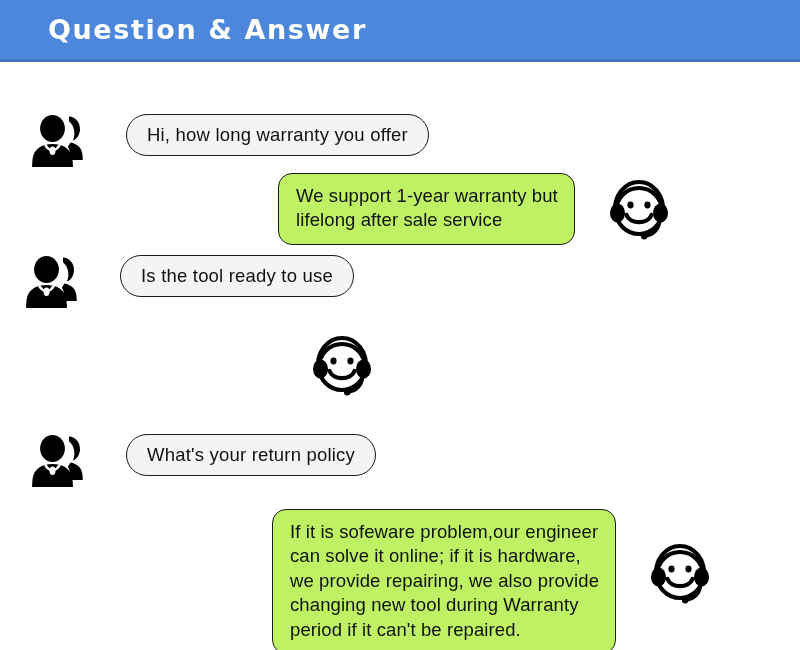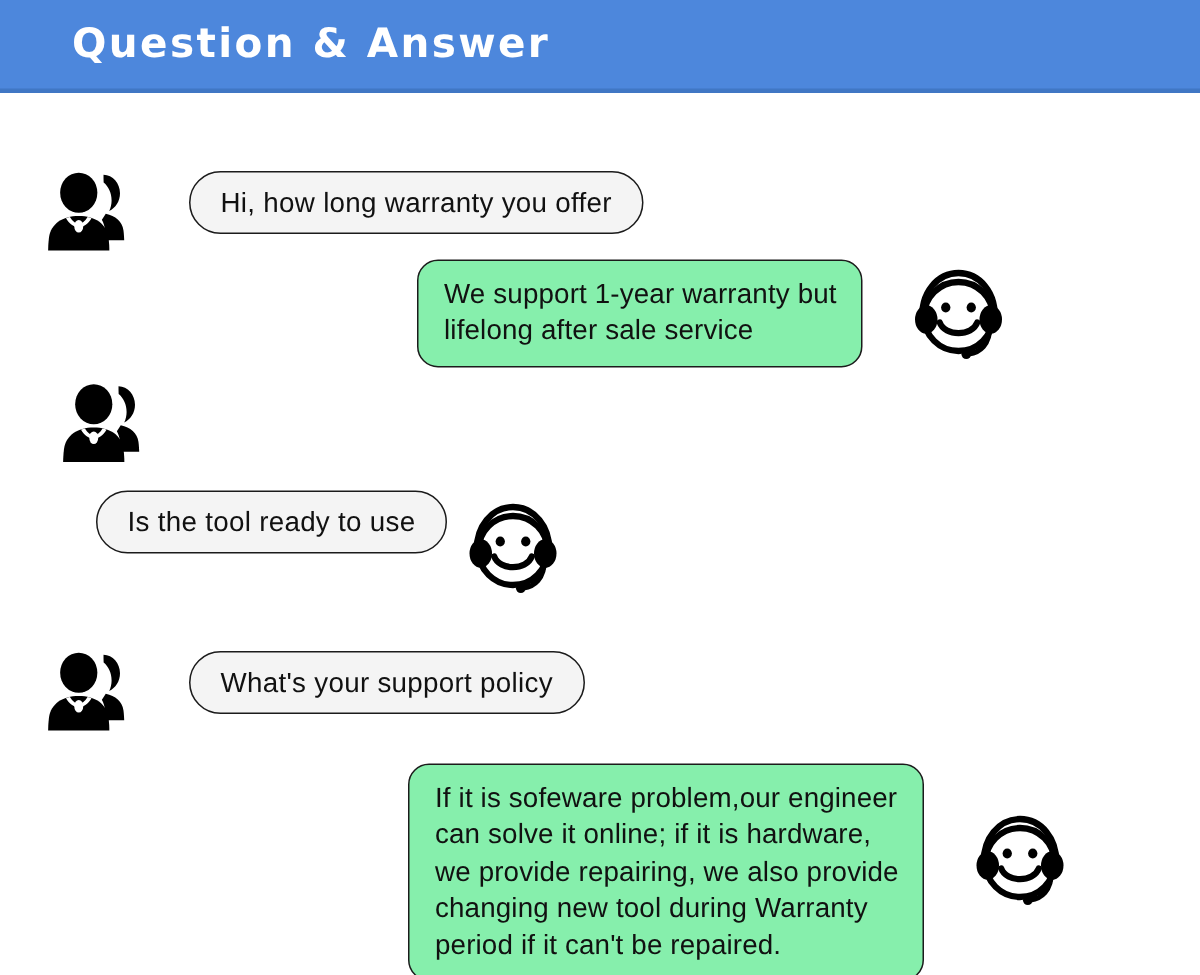--- a/index.html
+++ b/index.html
@@ -82,32 +82,32 @@
   }
   .bubble-question {
     background: #f4f4f4;
     border-radius: 999px;
     padding: 8px 20px 9px 20px;
     font-size: 18.5px;
     line-height: 1.25;
     letter-spacing: 0.2px;
   }
   .bubble-answer {
-    background: #86efac;
+    background: #bef264;
     border-radius: 14px;
     padding: 10px 16px 11px 17px;
     font-size: 18.5px;
     line-height: 1.32;
     letter-spacing: 0.1px;
   }
 
   
   .row-q1 { left: 22px;  top: 35px; }
   .row-a1 { left: 278px; top: 108px; }
-  .row-q2 { left: 32px;  top: 176px; flex-direction: column; }
+  .row-q2 { left: 16px;  top: 176px; }
   .row-a2 { left: 278px; top: 252px; }
   .row-q3 { left: 22px;  top: 355px; }
   .row-a3 { left: 272px; top: 412px; margin-top: 32px; }
 
   .row-q1 .bubble, .row-q2 .bubble, .row-q3 .bubble { margin-left: 32px; margin-top: 14px; }
   .row-a1 .avatar, .row-a2 .avatar, .row-a3 .avatar { margin-left: 28px; }
   .row-a1 .avatar { margin-top: 2px; }
   .row-a2 .avatar { margin-top: 14px; }
   .row-a3 .avatar { margin-top: 30px; }
 </style>
@@ -188,21 +188,21 @@
       <div class="avatar">
         <svg viewBox="0 0 72 72" xmlns="http://www.w3.org/2000/svg">
           <path d="M47 16.5c6.2 0 11 5.6 11 12.4 0 5.4-3.0 10.0-7.2 11.7 1.0-2.0 1.6-4.4 1.6-7.0 0-5.0-2.1-9.4-5.3-12.0 .0-1.8 -.2-3.5 -.1-5.1z" fill="#000000"></path>
           <path d="M48.5 42.5c6.5 1.3 11.0 5.1 11.8 11.0 .35 2.6 .45 4.9 .5 6.6h-12.3c.1-4.6 -.4-9.7 -2.6-13.6 .9-1.3 1.8-2.6 2.6-4.0z" fill="#000000"></path>
           <ellipse cx="30.5" cy="28.5" rx="12.4" ry="13.4" fill="#000000"></ellipse>
           <path d="M30.5 44c-10.8 0-18.6 5.2-19.8 14.2-.5 3.8-.6 6.9-.6 8.8h40.8c0-1.9-.1-5.0-.6-8.8C49.1 49.2 41.3 44 30.5 44z" fill="#000000"></path>
           <path d="M24.6 44.6c1.9 2.9 3.7 4.6 5.9 4.6s4.0-1.7 5.9-4.6c.9.25 1.8.55 2.6.9-2.2 3.6-5.1 6.0-8.5 6.0s-6.3-2.4-8.5-6.0c.8-.35 1.7-.65 2.6-.9z" fill="#ffffff"></path>
           <ellipse cx="30.5" cy="50.8" rx="3.0" ry="4.2" fill="#ffffff"></ellipse>
         </svg>
       </div>
-      <div class="bubble bubble-question">What's your support policy</div>
+      <div class="bubble bubble-question">What's your return policy</div>
     </div>
 
     <div class="row row-a3">
       <div class="bubble bubble-answer">If it is sofeware problem,our engineer
 can solve it online; if it is hardware,
 we provide repairing, we also provide
 changing new tool during Warranty
 period if it can't be repaired.</div>
       <div class="avatar">
         <svg viewBox="0 0 72 72" xmlns="http://www.w3.org/2000/svg">

